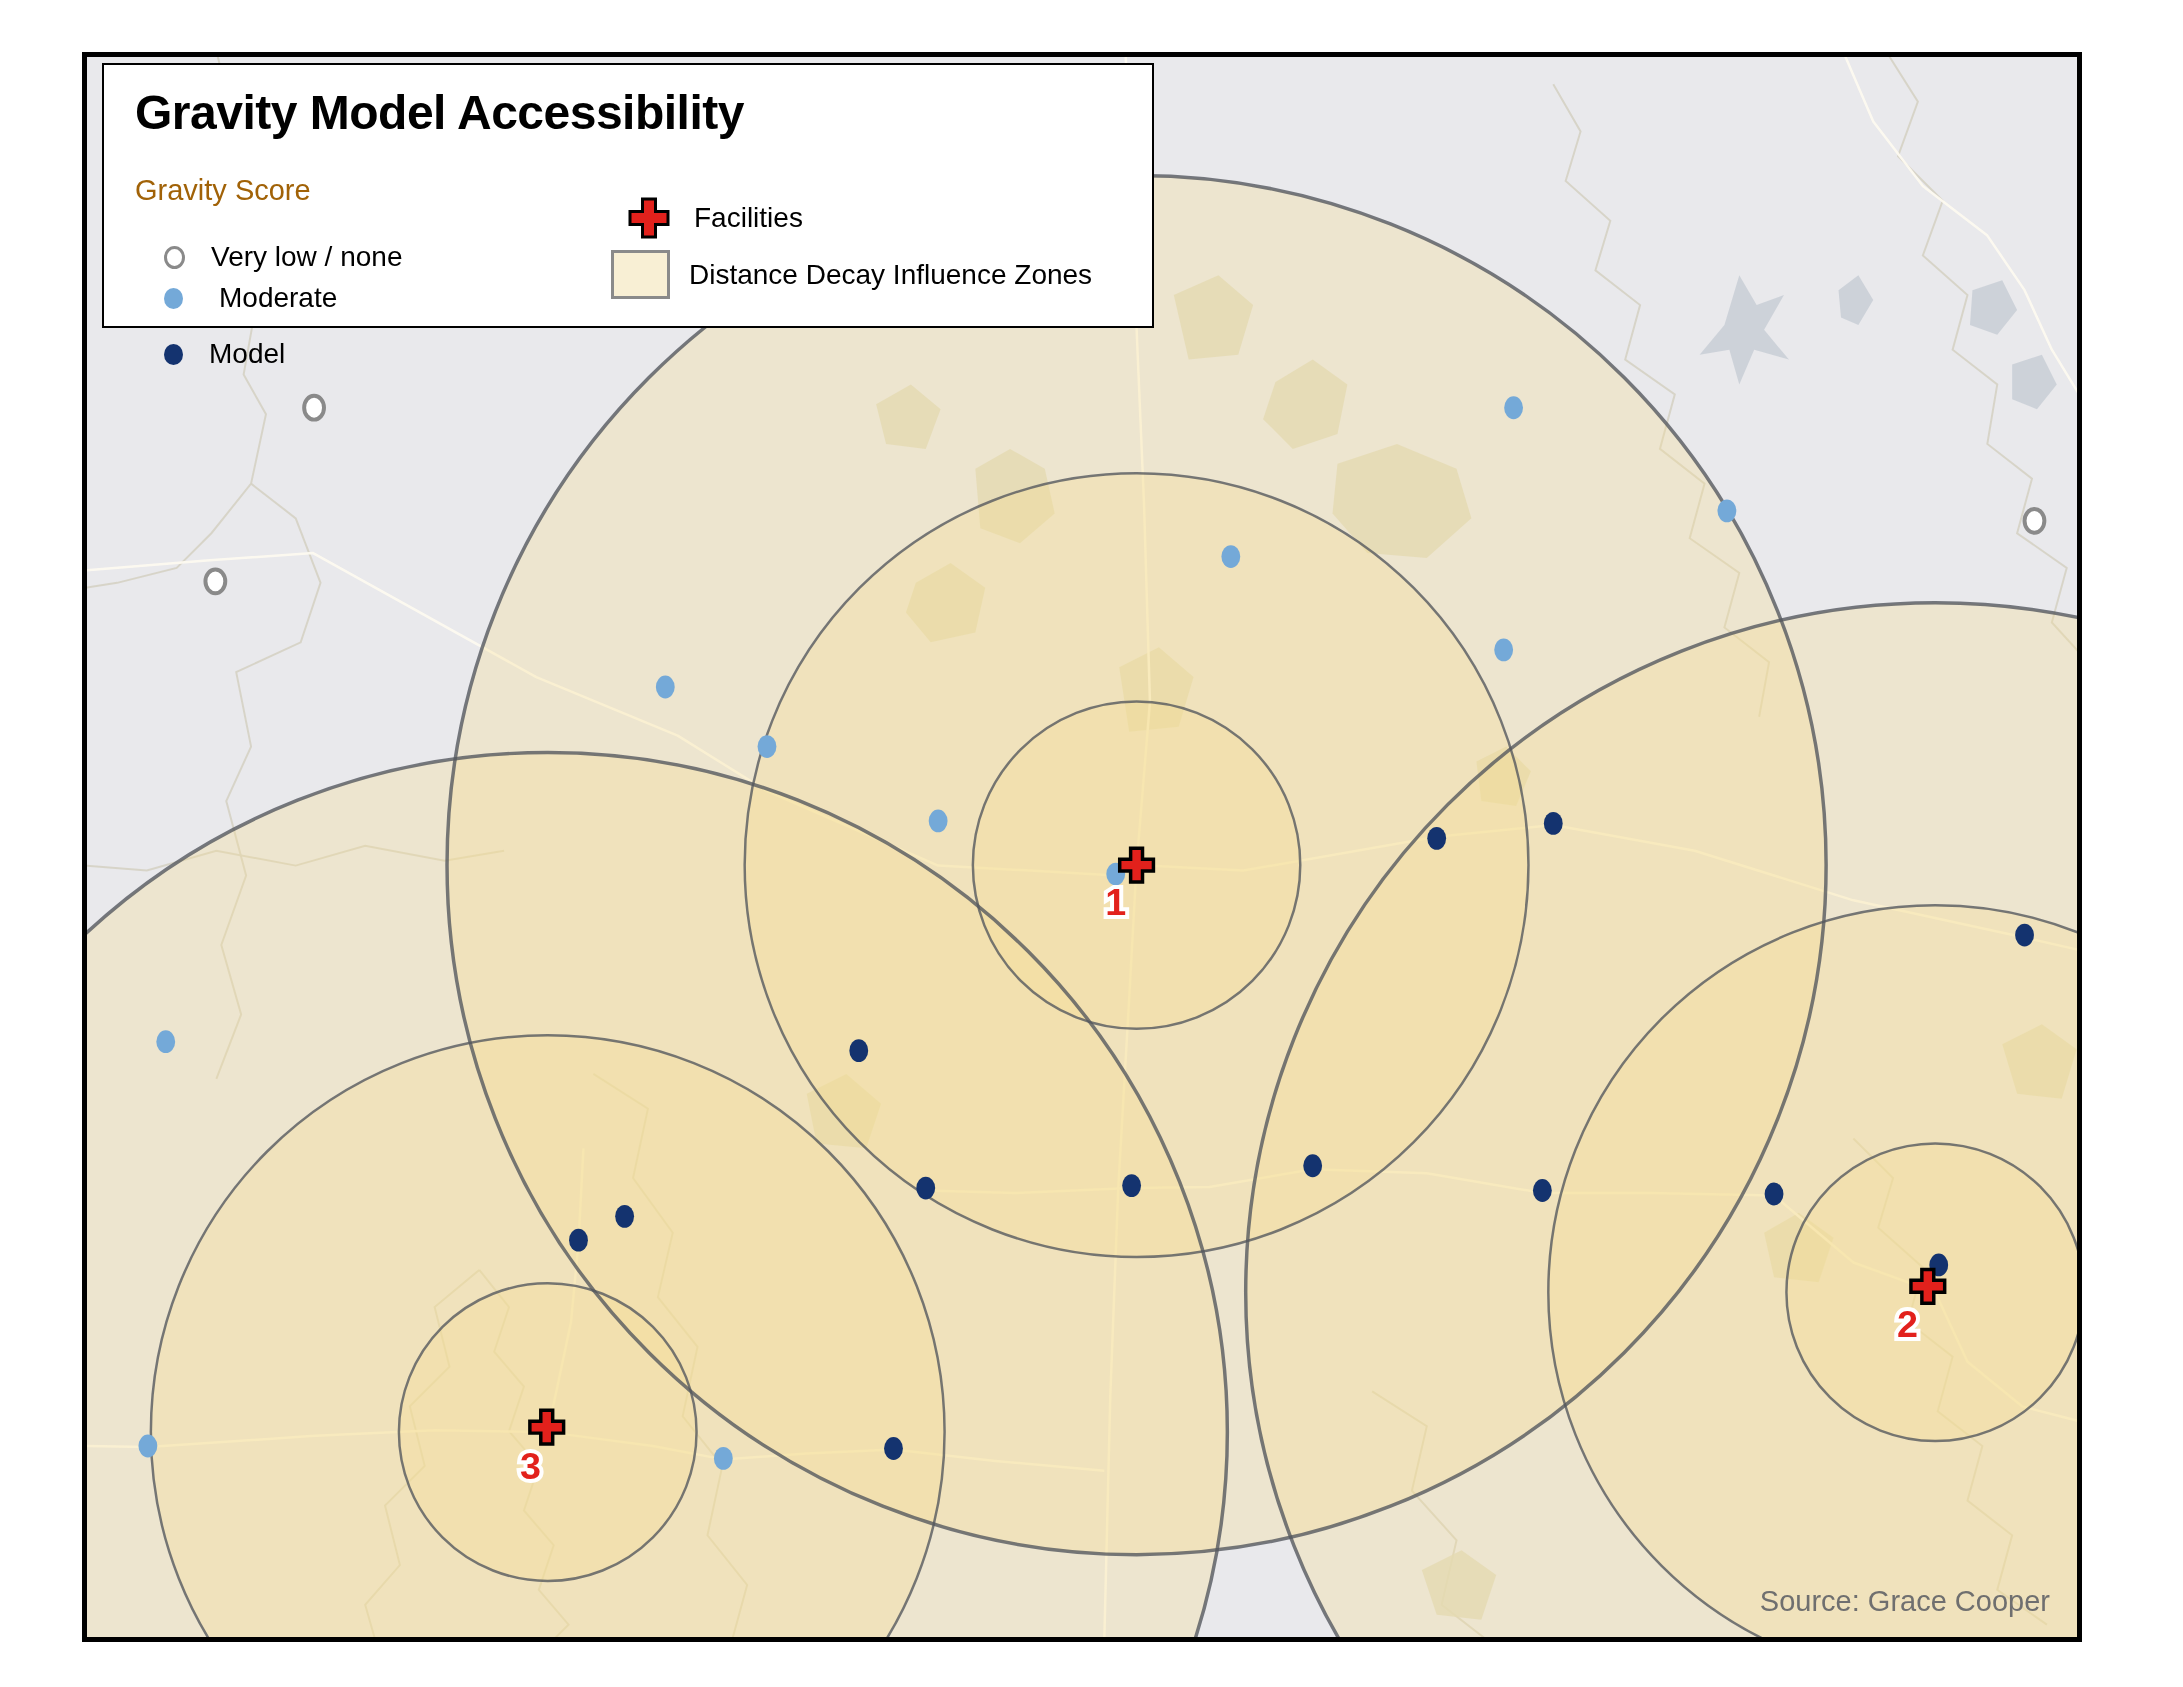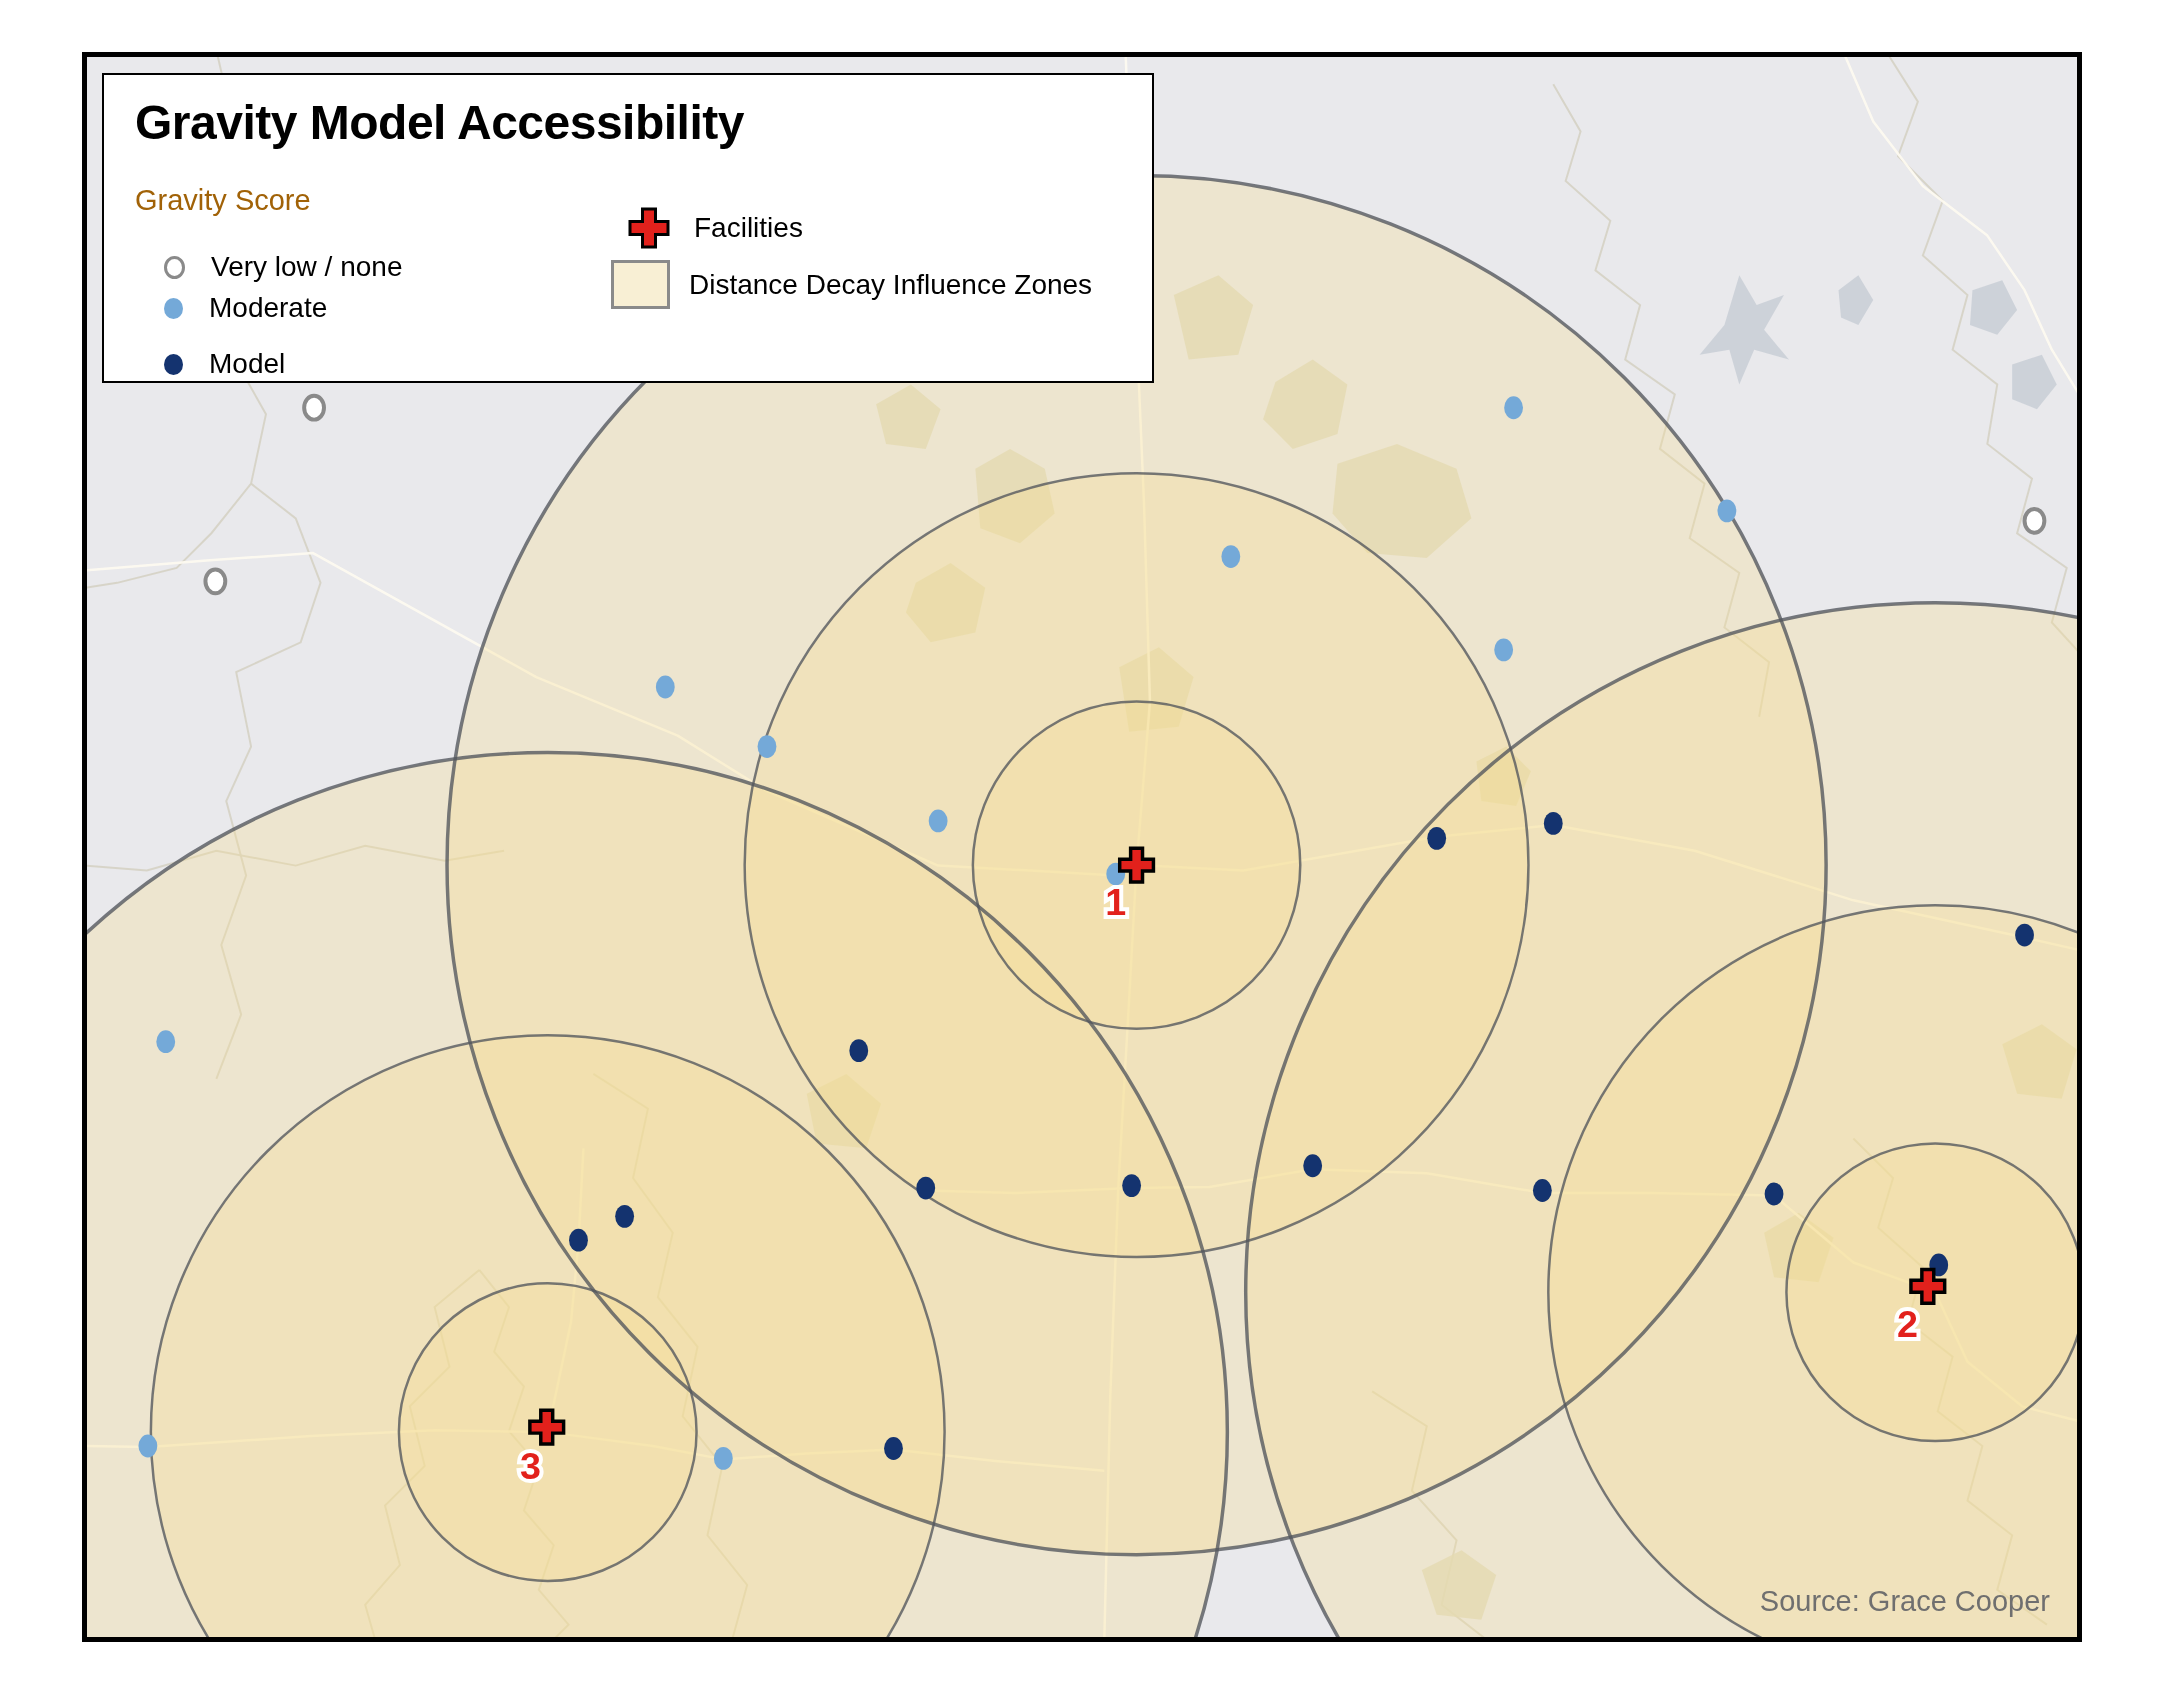--- a/index.html
+++ b/index.html
@@ -7,40 +7,40 @@
     width:2183px;height:1687px;position:relative;background:#ffffff;
     font-family:"Liberation Sans",sans-serif;overflow:hidden;
   }
   .map-frame{
     position:absolute;left:82px;top:52px;width:1990px;height:1580px;
     border:5px solid #000;background:#e9e9ec;
   }
   #map-svg{position:absolute;left:0;top:0;width:1990px;height:1580px;display:block;}
   
   .legend{
-    position:absolute;left:15px;top:16px;width:1052px;height:310px;
+    position:absolute;left:15px;top:6px;width:1052px;height:265px;
     background:#ffffff;border:2px solid #000;box-sizing:border-box;z-index:5;
   }
   .legend-title{
     position:absolute;left:31px;top:20px;font-size:48px;font-weight:700;color:#000;
     letter-spacing:-0.5px;white-space:nowrap;
   }
   .legend-sub{
     position:absolute;left:31px;top:109px;font-size:29px;color:#a16207;white-space:nowrap;
   }
   .lg-row{position:absolute;display:flex;align-items:center;}
   .lg-label{font-size:28px;color:#000;white-space:nowrap;}
   .dot{width:19px;height:21px;border-radius:50%;flex:0 0 auto;}
   .dot.none{background:#fff;border:3.5px solid #8a8a8a;width:15px;height:17px;}
   .swatch{
     width:59px;height:49px;background:#f8efd4;border:3.5px solid #8a8a8a;
     box-sizing:border-box;flex:0 0 auto;
   }
   .row-none{left:60px;top:161px;gap:26px;margin-top:15px;}
-  .row-mod{left:60px;top:217px;gap:26px;}
+  .row-mod{left:60px;top:217px;gap:36px;}
   .row-high{left:60px;top:273px;gap:26px;}
   .row-fac{left:522px;top:130px;gap:22px;}
   .row-zone{left:507px;top:185px;gap:19px;}
   
   .source{
     position:absolute;right:27px;bottom:19px;font-size:29px;
     color:#6f6f6f;z-index:4;white-space:nowrap;
   }
 </style>
 </head>

